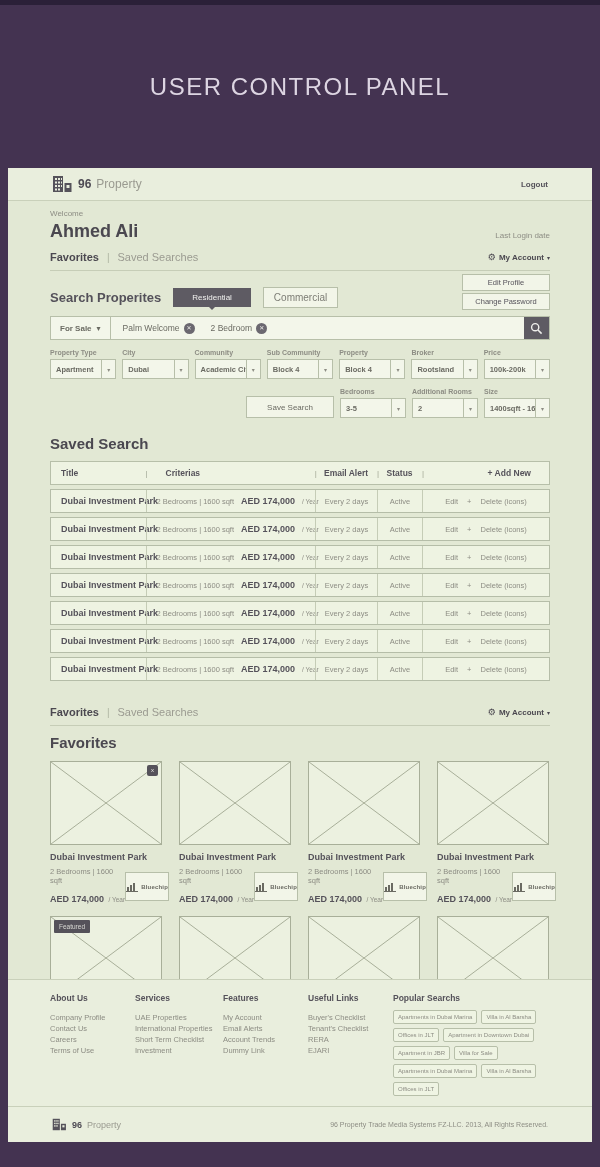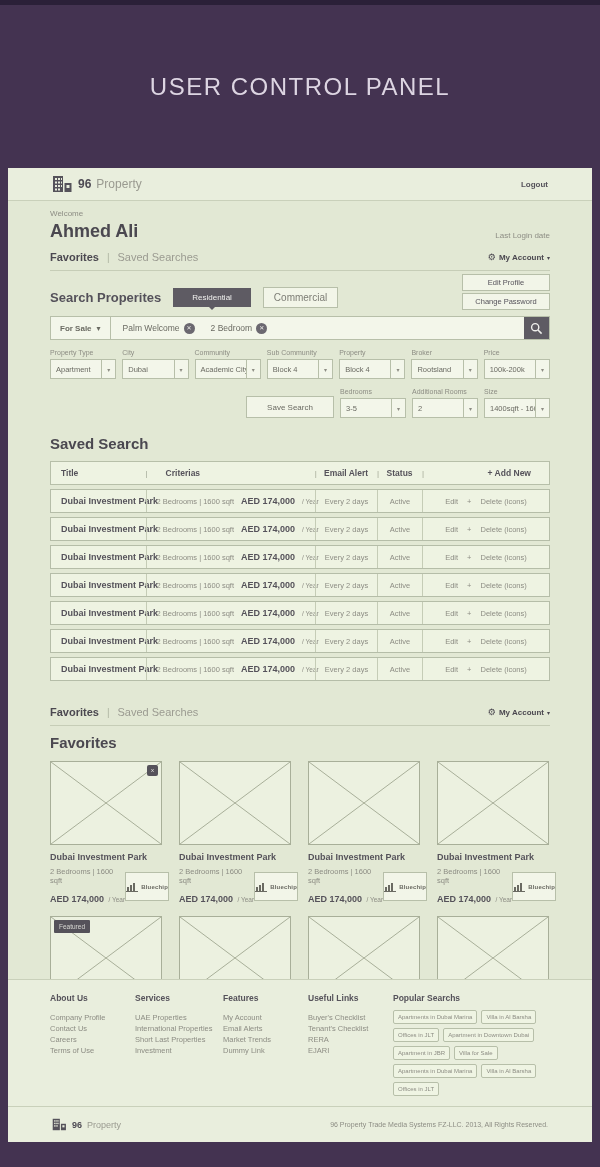--- a/index.html
+++ b/index.html
@@ -49,21 +49,21 @@
   .searchbar{display:flex;align-items:stretch;height:24px;border:1px solid #b7bfa9;background:#f3f6ea;margin-top:2px;}
   .for-sale{display:flex;align-items:center;gap:5px;padding:0 9px;border-right:1px solid #b7bfa9;cursor:pointer;}
   .for-sale span{font-size:8px;font-weight:bold;color:#6a6a62;}
   .tags-area{flex:1;display:flex;align-items:center;gap:16px;padding:0 12px;cursor:text;}
   .tag{display:flex;align-items:center;gap:4px;}
   .tag-label{font-size:8.5px;color:#6a6a62;}
   .tag-x{width:11px;height:11px;border-radius:50%;background:#6b6870;color:#efefec;font-size:6px;line-height:11px;text-align:center;cursor:pointer;}
   .search-btn{width:25px;background:#5e5b63;border:none;display:flex;align-items:center;justify-content:center;cursor:pointer;}
 
   .filters-row{display:flex;gap:6px;margin-top:9px;}
-  .filter{flex:1;min-width:0;}
+  .filter{flex:1;min-width:0;font-weight:bold;}
   .filter.fixed{flex:0 0 66px;}
   .flabel{font-size:7px;color:#8d8d84;margin-bottom:3px;white-space:nowrap;}
   .fselect{height:20px;background:#f3f6ea;border:1px solid #b7bfa9;display:flex;align-items:stretch;cursor:pointer;}
   .fvalue{flex:1;font-size:7.5px;color:#6a6a62;display:flex;align-items:center;padding:0 5px;white-space:nowrap;overflow:hidden;}
   .farrow{flex:0 0 14px;border-left:1px solid #b7bfa9;display:flex;align-items:center;justify-content:center;font-size:6px;color:#8d8d84;}
   .row2-spacer{flex:1;}
   .save-search{align-self:flex-end;width:88px;height:22px;background:#f2f5e8;border:1px solid #b7bfa9;color:#6a6a62;font-size:8px;cursor:pointer;font-family:inherit;}
 
   .saved-heading{margin-top:17px;font-size:15px;font-weight:bold;color:#4b4850;}
 
@@ -625,31 +625,31 @@
           <li>Careers</li>
           <li>Terms of Use</li>
         </ul>
     </div>
     <div class="fcol svc">
       <div class="fhead">Services</div>
       <ul class="flinks">
 
       <li>UAE Properties</li>
           <li>International Properties</li>
-          <li>Short Last Properties</li>
+          <li>Short Term Checklist</li>
           <li>Investment</li>
         </ul>
     </div>
     <div class="fcol">
       <div class="fhead">Features</div>
       <ul class="flinks">
 
       <li>My Account</li>
           <li>Email Alerts</li>
-          <li>Market Trends</li>
+          <li>Account Trends</li>
           <li>Dummy Link</li>
         </ul>
     </div>
     <div class="fcol">
       <div class="fhead">Useful Links</div>
       <ul class="flinks">
 
       <li>Buyer's Checklist</li>
           <li>Tenant's Checklist</li>
           <li>RERA</li>

